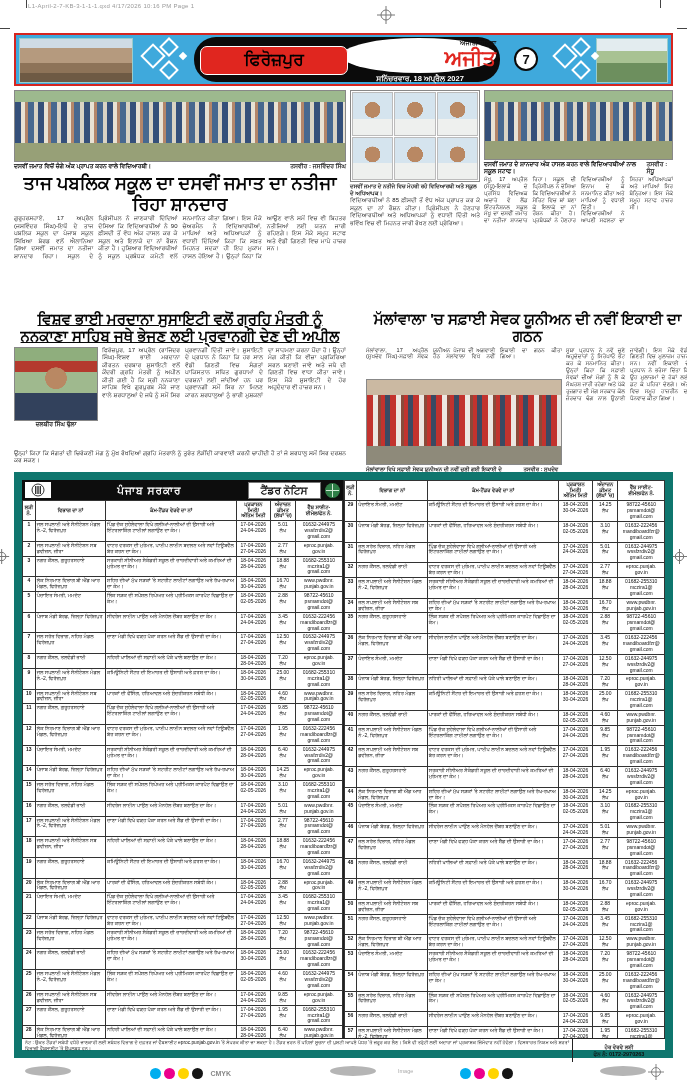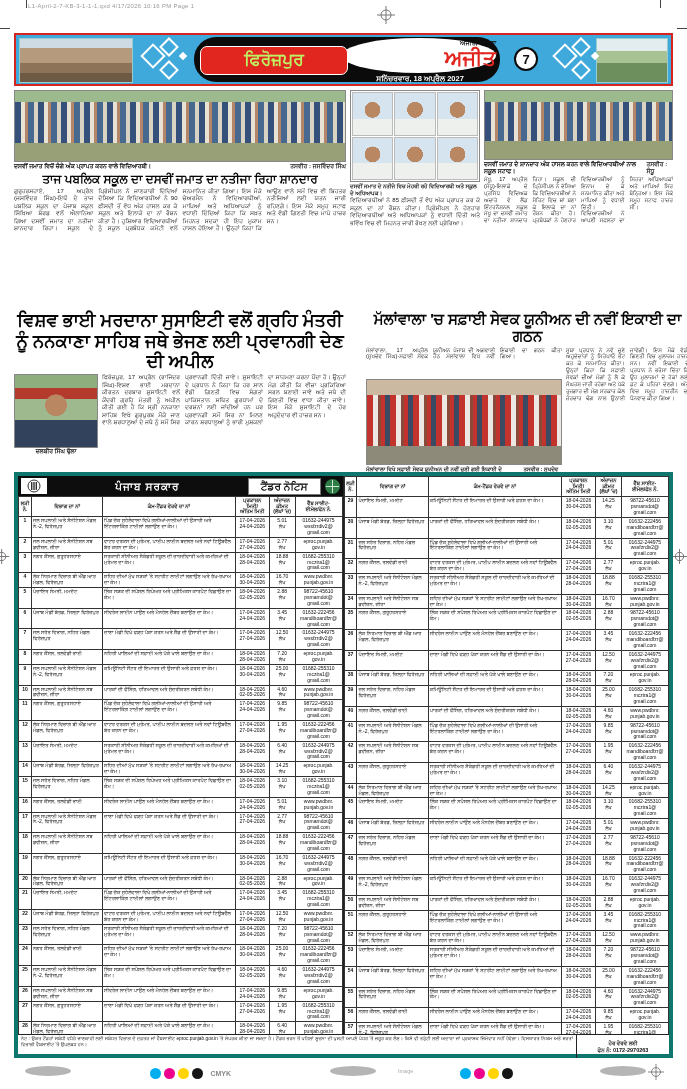--- a/index.html
+++ b/index.html
@@ -14,21 +14,21 @@
   #masthead{left:14px;top:33px;width:659px;height:53px;background:#3fa9dc;
             border:2px solid #d6251f;box-sizing:border-box;overflow:hidden;}
   .mast-photo{position:absolute;top:3px;height:43px;border:1px solid #9cc;}
   .mp-left{left:3px;width:112px;
      background:linear-gradient(180deg,#cfdbe4 0 22%,#b59a7e 22% 55%,#8d7358 55% 78%,#6e5a44 78%);}
   .mp-right{right:3px;width:70px;
      background:linear-gradient(180deg,#e3ecef 0 28%,#a8c293 28% 55%,#6d8f5e 55%);}
   .mast-center{position:absolute;left:178px;top:2px;width:348px;height:46px;}
   .mast-black{position:absolute;left:0;top:0;width:306px;height:45px;background:#0b0b0b;border-radius:22px;}
   .mast-red{position:absolute;left:6px;top:9px;width:146px;height:27px;background:#e0261f;border:1px solid #fff;
-            border-radius:7px;color:#bef264;font-weight:bold;font-size:17px;text-align:center;line-height:25px;}
+            border-radius:7px;color:#000000;font-weight:bold;font-size:17px;text-align:center;line-height:25px;}
   .mast-yellow{position:absolute;left:148px;top:1px;width:154px;height:35px;background:#ffffff;
                border-radius:50%;text-align:right;box-sizing:border-box;}
   .mast-top-label{font-size:6.5px;color:#111;font-weight:bold;padding-top:2px;line-height:1;}
   .mast-title{color:#e0261f;font-size:21px;font-weight:bold;line-height:1.05;}
   .mast-date{position:absolute;left:150px;top:37px;width:152px;text-align:center;color:#fff;
              font-size:7.5px;font-weight:bold;}
   .mast-page{position:absolute;left:320px;top:10px;width:24px;height:24px;border-radius:50%;background:#fff;
              border:2px solid #0b0b0b;color:#111;font-size:13px;font-weight:bold;text-align:center;
              line-height:21px;box-sizing:border-box;}
   .dia{position:absolute;border:2px solid #fff;transform:rotate(45deg);}
@@ -43,23 +43,23 @@
   .ph-union{background:
       linear-gradient(180deg,#cbb9a2 0 18%,rgba(0,0,0,0) 18%),
       linear-gradient(180deg,rgba(0,0,0,0) 0 78%,#8e8a7a 78%),
       repeating-linear-gradient(90deg,#c2332e 0 6px,#ece7e2 6px 11px,#8a4a3a 11px 14px,#c2332e 14px 18px,#3a4a63 18px 23px);}
   .ph-portrait{background:
       radial-gradient(circle 11px at 50% 42%,#b98863 97%,rgba(0,0,0,0)),
       linear-gradient(180deg,#8fae7d 0 18%,#b43a2e 18% 34%,#9fb98e 34% 62%,#32415c 62%);}
   .cap{display:flex;justify-content:space-between;font-size:6px;font-weight:bold;color:#000;padding:1px 0;}
   .cap .cr{font-weight:bold;color:#222;}
   .hl{font-weight:bold;text-align:center;color:#050505;line-height:1.15;margin:2px 0 1px 0;}
-  .h12{font-size:12px;}
+  .h12{font-size:18px;}
   .h11{font-size:11px;}
-  .h14{font-size:18px;}
+  .h14{font-size:15px;text-decoration:underline;}
   .h15{font-size:15px;}
   .bodytxt{font-size:6px;text-align:justify;line-height:1.25;color:#1a1a1a;overflow:hidden;}
   .cols4{column-count:4;column-gap:5px;}
   .cols3{column-count:3;column-gap:5px;}
   .cols2{column-count:2;column-gap:5px;}
   #a1{position:absolute;left:0;top:0;width:332px;}
   #a1 .ph{height:72px;}
   #a1 .bodytxt{height:96px;}
   #a2{position:absolute;left:336px;top:0;width:130px;}
   .tiles{display:grid;grid-template-columns:repeat(3,1fr);gap:1px;border:1px solid #888;padding:1px;height:92px;box-sizing:border-box;}
@@ -79,21 +79,21 @@
   .a4txt{flex:1;height:102px;}
   .a4bottom{font-size:6px;text-align:justify;line-height:1.25;height:18px;overflow:hidden;margin-top:1px;}
   #a5{position:absolute;left:352px;top:218px;width:323px;}
   .a5flex{display:flex;gap:4px;margin-top:2px;}
   .a5left{width:196px;flex:0 0 196px;}
   .a5strip{height:30px;font-size:5.5px;}
   .a5left .ph{height:86px;margin-top:2px;}
   .a5cap{display:flex;justify-content:space-between;font-size:5.5px;font-weight:bold;padding-top:1px;}
   .a5right{flex:1;height:140px;font-size:5.5px;}
   
-  #tender{left:14px;top:472px;width:659px;height:586px;border:4px solid #0f766e;box-sizing:border-box;background:#fff;}
+  #tender{left:14px;top:472px;width:659px;height:586px;border:8px solid #0f766e;box-sizing:border-box;background:#fff;}
   .panels{display:flex;height:558px;overflow:hidden;}
   .panel{width:50%;box-sizing:border-box;overflow:hidden;}
   .panel.pl{border-right:1px solid #222;}
   .band{height:20px;background:#0d0d0d;display:flex;align-items:center;gap:4px;padding:1px 3px;box-sizing:border-box;}
   .embox{background:#fff;width:26px;height:16px;display:flex;align-items:center;justify-content:center;flex:0 0 26px;}
   .gov{color:#fff;font-weight:bold;font-size:10.5px;flex:1;text-align:center;letter-spacing:1px;}
   .notice{background:#fff;color:#111;font-weight:bold;font-size:10.5px;padding:1px 12px;border:1px solid #777;}
   .em2{width:15px;height:15px;border-radius:50%;background:#2e7d46;flex:0 0 15px;position:relative;overflow:hidden;}
   .em2:before{content:"";position:absolute;left:7px;top:1px;width:1px;height:13px;background:#cfe9d4;}
   .em2:after{content:"";position:absolute;left:1px;top:7px;width:13px;height:1px;background:#cfe9d4;}

